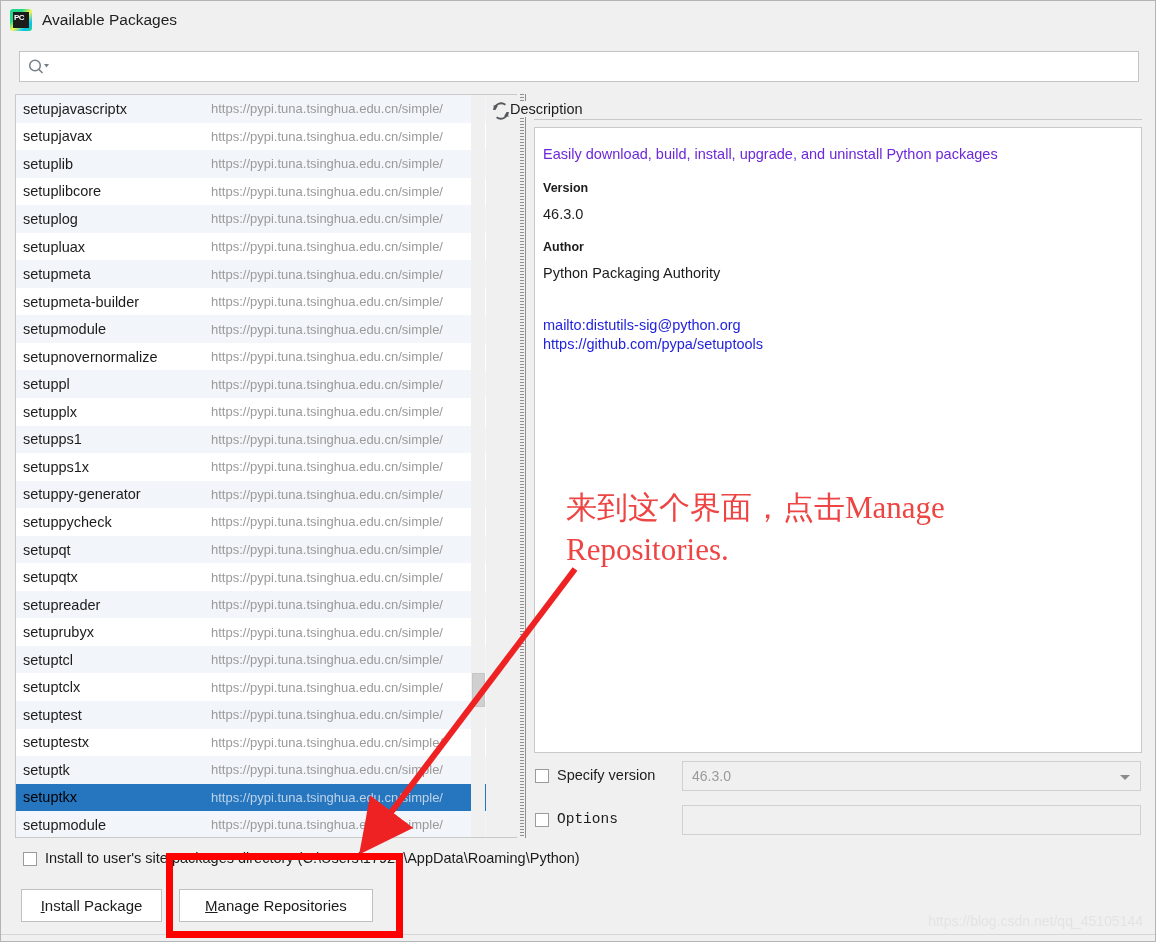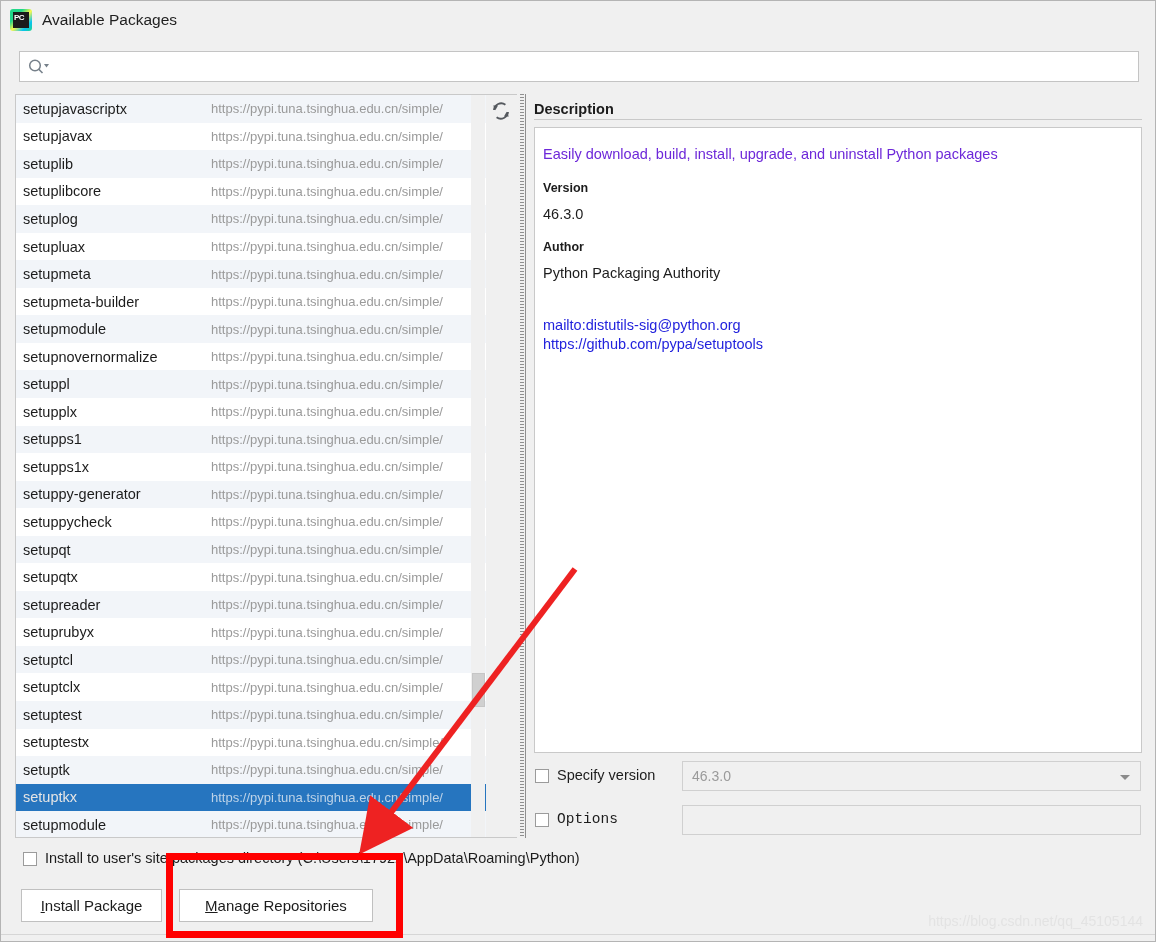--- a/index.html
+++ b/index.html
@@ -122,21 +122,21 @@
   .pkg-row.alt   { background: #f2f5f9; }
   .pkg-row.plain { background: #ffffff; }
   .pkg-row.sel   { background: #2675bf; }
   .pkg-name {
     position: absolute;
     left: 7px;
     font-size: 14.5px;
     color: #1c1c1c;
     white-space: nowrap;
   }
-  .pkg-row.sel .pkg-name { color: #e5e5e5; text-align: right; }
+  .pkg-row.sel .pkg-name { color: #000000; text-align: right; }
   .pkg-url {
     position: absolute;
     left: 195px;
     font-size: 13px;
     color: #9a9a9a;
     white-space: nowrap;
   }
   .pkg-row.sel .pkg-url { color: #bdd3e8; }
 
   
@@ -192,27 +192,26 @@
   }
   #splitter .edge {
     position: absolute;
     left: 7px; top: 0; width: 1px; height: 744px;
     background: #8f8f8f;
   }
 
   
   #desc-label {
     position: absolute;
-    left: 533px; top: 100px;
+    left: 509px; top: 100px;
     font-size: 14.5px;
     color: #1c1c1c;
     background: #f0f0f0;
     padding-right: 6px;
     z-index: 3;
-    font-weight: bold;
   }
   #desc-rule {
     position: absolute;
     left: 533px; top: 118px;
     width: 608px; height: 1px;
     background: #c9c9c9;
   }
   #desc-panel {
     position: absolute;
     left: 533px; top: 126px;
@@ -545,20 +544,22 @@
   <div id="options-field"></div>
 
   <div class="cb" id="userdir-cb"></div>
   <div class="cb-label" id="userdir-lbl">Install to user's site packages directory (C:\Users\17922\AppData\Roaming\Python)</div>
 
   <div class="btn" id="install-btn"><u>I</u><span>nstall Package</span></div>
   <div class="btn" id="manage-btn"><u>M</u><span>anage Repositories</span></div>
 
   <div id="bottom-sep"></div>
 
+  <div id="annot-text">来到这个界面，点击Manage
+Repositories.</div>
 
   <svg id="annot-arrow">
     <defs>
       <marker id="ah" markerWidth="9" markerHeight="9" refX="2.4" refY="4.5" orient="auto">
         <polygon points="0,0 9,4.5 0,9" fill="#ee2222"></polygon>
       </marker>
     </defs>
     <line x1="574" y1="568" x2="382" y2="822" stroke="#ee2222" stroke-width="6" marker-end="url(#ah)"></line>
   </svg>
 

